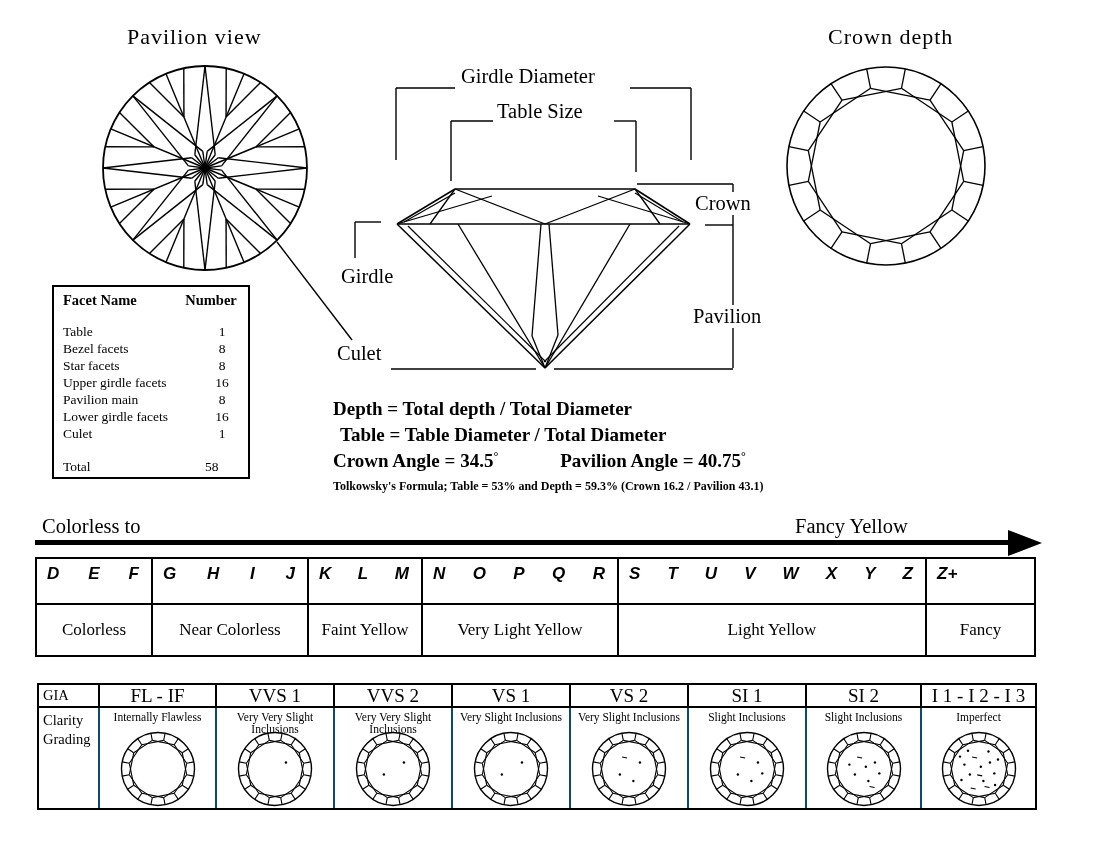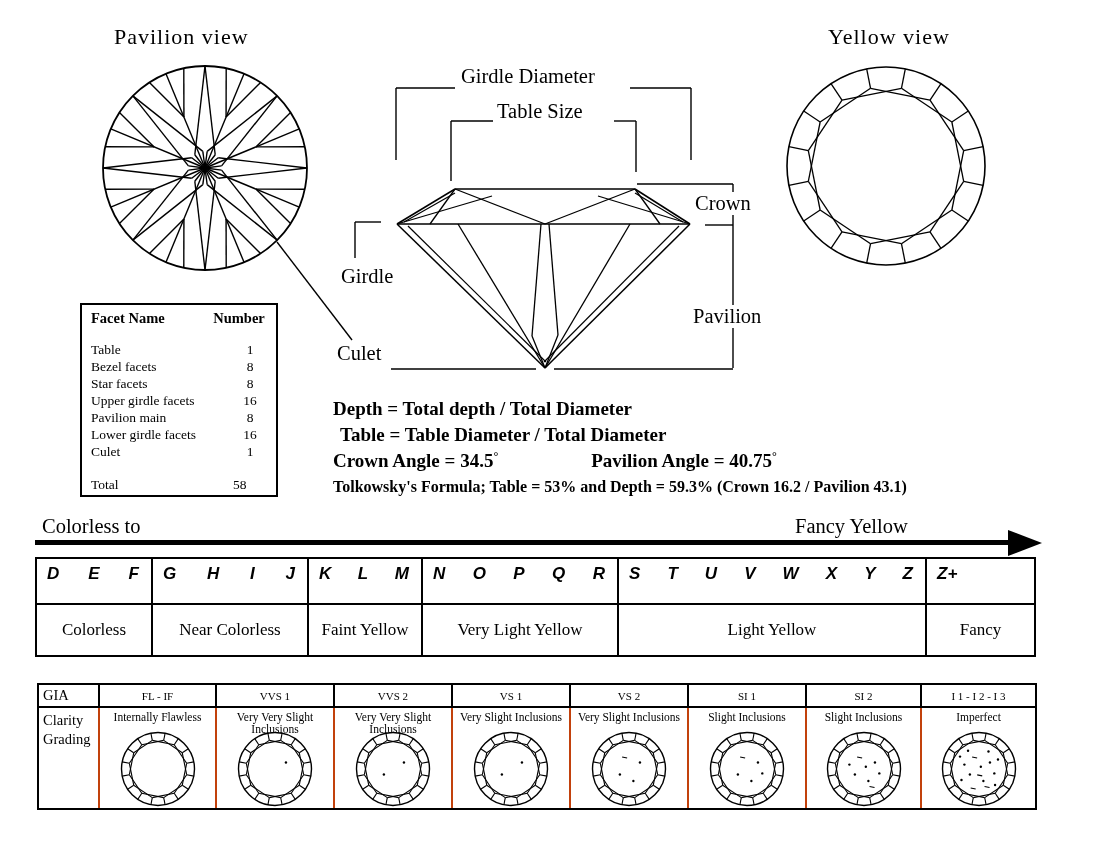--- a/index.html
+++ b/index.html
@@ -4,55 +4,55 @@
 <style>
   html,body{margin:0;padding:0;}
   body{width:1100px;height:850px;position:relative;background:#fff;color:#000;
        font-family:"Liberation Serif",serif;overflow:hidden;}
   #art{position:absolute;left:0;top:0;z-index:1;}
   .lbl{position:absolute;z-index:2;white-space:nowrap;}
   .title{font-size:22px;letter-spacing:1px;}
   .anat{font-size:20.5px;}
   .wbg{background:#fff;padding:0 3px;}
   
-  #facet-table{position:absolute;left:52px;top:303px;width:176px;height:180px;
-    border:2px solid #000;padding:5px 9px;z-index:2;font-size:13.5px;margin-left:28px;}
+  #facet-table{position:absolute;left:52px;top:285px;width:176px;height:180px;
+    border:2px solid #000;padding:5px 9px;z-index:2;font-size:13.5px;}
   #facet-table .hdr{display:flex;justify-content:space-between;font-weight:bold;
     font-size:14.5px;margin-bottom:14px;}
   #facet-table .hdr .num-h{width:56px;text-align:center;}
   .facet-row{display:flex;justify-content:space-between;line-height:17px;}
   .facet-row .num{width:34px;text-align:center;}
   .facet-total{display:flex;justify-content:space-between;margin-top:16px;line-height:17px;}
   .facet-total .num{width:34px;text-align:left;}
   
   #formulas{position:absolute;left:333px;top:398px;z-index:2;font-weight:bold;}
   .fline{font-size:19px;line-height:21px;margin-bottom:5px;white-space:nowrap;}
   .fline2{margin-left:7px;}
-  .fline3{display:flex;gap:31px;}
+  .fline3{display:flex;}
   .fline3 .pav-angle{margin-left:62px;}
   .deg{font-size:12px;position:relative;top:-7px;}
-  .fsmall{font-size:16px;line-height:15px;white-space:nowrap;}
+  .fsmall{font-size:12px;line-height:15px;white-space:nowrap;}
   
   .scale-lbl{font-size:20.5px;}
   
   #color-table{position:absolute;left:35px;top:557px;z-index:2;display:grid;
     grid-template-rows:46px 50px;border:2px solid #000;}
   .letters-cell{display:flex;justify-content:space-between;padding:5px 12px 0 10px;
     font-family:"Liberation Sans",sans-serif;font-style:italic;font-weight:600;
     font-size:17px;border-right:2px solid #000;border-bottom:2px solid #000;}
   .name-cell{display:flex;align-items:center;justify-content:center;
     font-size:17px;border-right:2px solid #000;}
   .no-r{border-right:none !important;}
   
   #clarity-table{position:absolute;left:37px;top:683px;z-index:2;display:grid;
     grid-template-rows:23px 100px;border:2px solid #000;}
-  .cl-h{border-right:2px solid #000;border-bottom:2px solid #000;font-size:11px;
+  .cl-h{border-right:2px solid #000;border-bottom:2px solid #000;font-size:19px;
     display:flex;align-items:center;justify-content:center;overflow:hidden;}
   .cl-h.corner{justify-content:flex-start;padding-left:4px;font-size:14.5px;}
-  .cl-b{border-right:2px solid #c2410c;position:relative;text-align:center;overflow:hidden;}
+  .cl-b{border-right:2px solid #0c4a6e;position:relative;text-align:center;overflow:hidden;}
   .cl-b .desc{font-size:11.5px;line-height:12px;padding-top:3px;}
   .cl-b .desc span{display:inline-block;max-width:106px;}
   .cl-b svg{position:absolute;left:50%;bottom:1px;transform:translateX(-50%);}
   .cl-b.rowlab{text-align:left;font-size:14.5px;line-height:19px;padding:3px 0 0 4px;}
 </style>
 </head>
 <body>
 
 <svg id="art" width="1100" height="850" viewBox="0 0 1100 850">
     <g>
@@ -192,22 +192,22 @@
       <line x1="705" y1="225" x2="733" y2="225" stroke="#000" stroke-width="1.4"></line>
       <line x1="391" y1="369" x2="536" y2="369" stroke="#000" stroke-width="1.4"></line>
       <line x1="554" y1="369" x2="733" y2="369" stroke="#000" stroke-width="1.4"></line>
     </g>
     <g>
       <rect x="35" y="540" width="975" height="5" fill="#000"></rect>
       <polygon points="1008,530 1042,543 1008,556" fill="#000"></polygon>
     </g>
   </svg>
 
-<div class="lbl title" style="left:114px;top:24px;">Pavilion  view</div>
-<div class="lbl title" style="left:828px;top:24px;">Yellow view</div>
+<div class="lbl title" style="left:127px;top:24px;">Pavilion  view</div>
+<div class="lbl title" style="left:828px;top:24px;">Crown depth</div>
 
 <div class="lbl anat" style="left:461px;top:65px;">Girdle Diameter</div>
 <div class="lbl anat" style="left:497px;top:100px;">Table Size</div>
 <div class="lbl anat wbg" style="left:692px;top:192px;">Crown</div>
 <div class="lbl anat" style="left:341px;top:265px;">Girdle</div>
 <div class="lbl anat wbg" style="left:690px;top:305px;">Pavilion</div>
 <div class="lbl anat" style="left:337px;top:342px;">Culet</div>
 
 <div id="facet-table">
   <div class="hdr">

